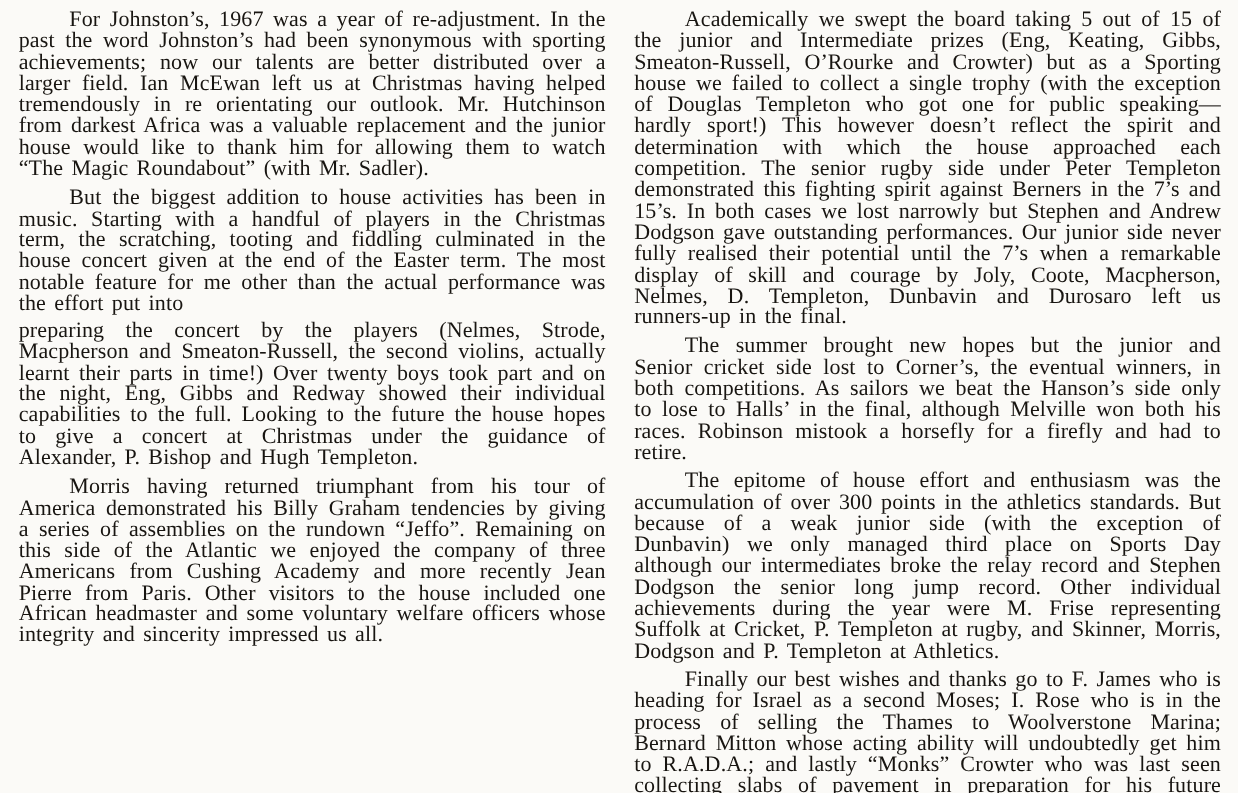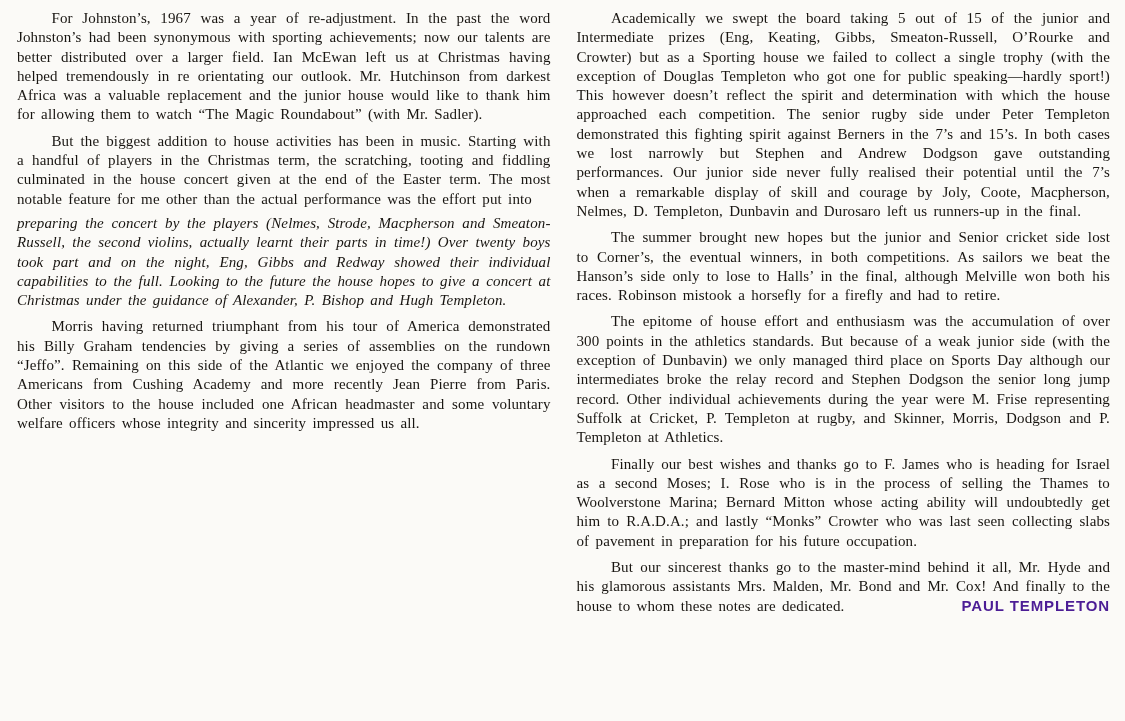--- a/index.html
+++ b/index.html
@@ -20,37 +20,36 @@
   .columns {
     display: flex;
     gap: 26px;
   }
   .col {
     flex: 1 1 0;
     min-width: 0;
   }
   .para {
     margin: 0;
-    font-size: 15px;
+    font-size: 20px;
     line-height: 19.3px;
     text-align: justify;
     word-spacing: 2.4px;
     letter-spacing: 0.12px;
     -webkit-font-smoothing: antialiased;
   }
   .para + .para {
     margin-top: 7px;
   }
   .para.indent {
     text-indent: 2.3em;
   }
   .para.continuation {
     margin-top: 5px;
     text-indent: 0;
-    font-style: italic;
   }
   .byline {
     margin-top: -19.3px;            
     text-align: right;
     font-family: Liberation Sans, sans-serif;
     font-weight: bold;
     font-size: 15px;
     letter-spacing: 0.9px;
     color: #4c1d95;
     white-space: nowrap;

